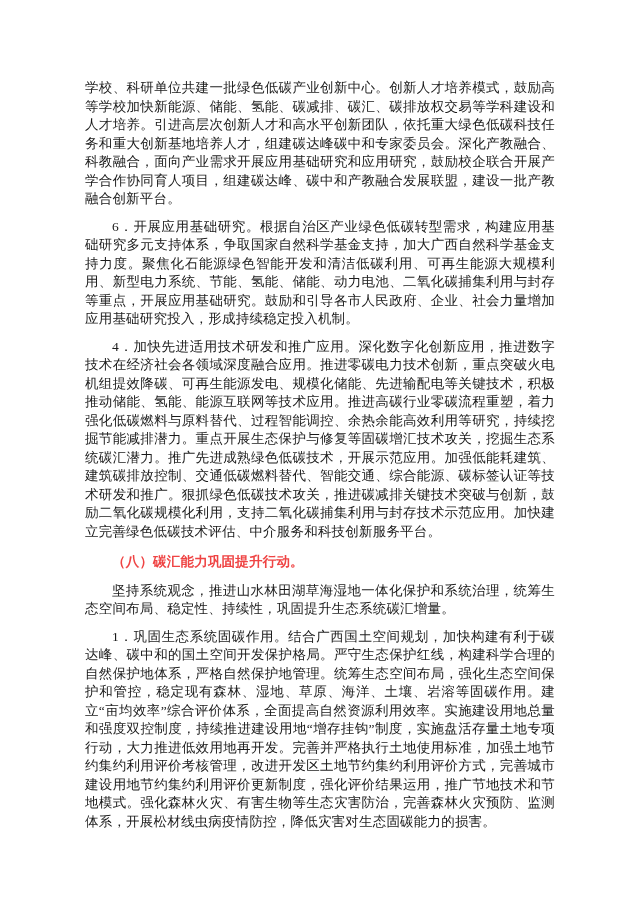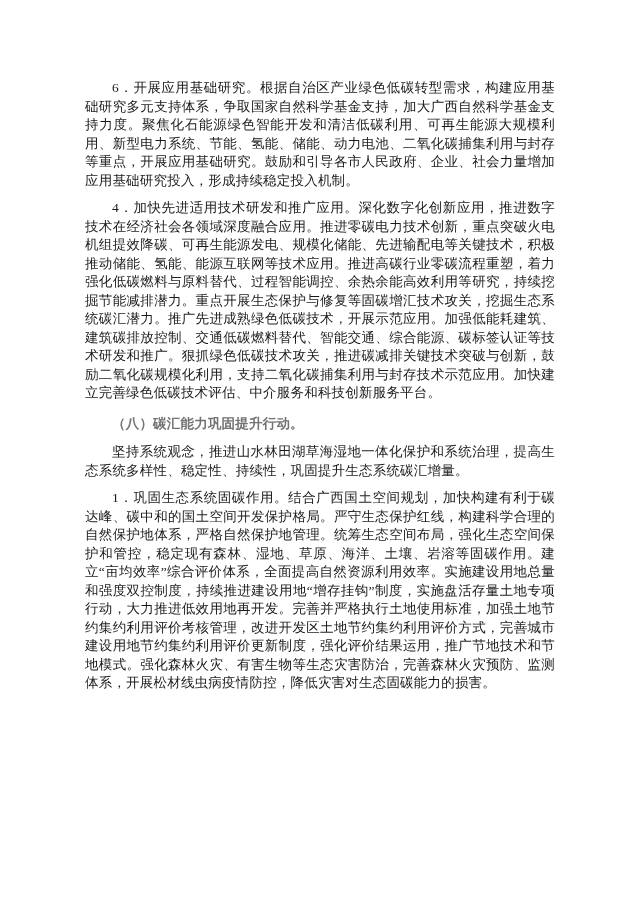--- a/index.html
+++ b/index.html
@@ -28,28 +28,29 @@
     text-align: justify;
     text-justify: inter-ideograph;
     letter-spacing: 0.2px;
     color: #1a1a1a;
   }
   .doc-body p.indent {
     text-indent: 2em;
   }
   .doc-body p.heading {
     font-weight: bold;
-    color: #737373;
+    color: #ef4444;
     margin: 12px 0 10px 0;
   }
 </style>
 </head>
 <body>
 
 <div class="page">
   <div class="doc-body">
+    <p>学校、科研单位共建一批绿色低碳产业创新中心。创新人才培养模式，鼓励高等学校加快新能源、储能、氢能、碳减排、碳汇、碳排放权交易等学科建设和人才培养。引进高层次创新人才和高水平创新团队，依托重大绿色低碳科技任务和重大创新基地培养人才，组建碳达峰碳中和专家委员会。深化产教融合、科教融合，面向产业需求开展应用基础研究和应用研究，鼓励校企联合开展产学合作协同育人项目，组建碳达峰、碳中和产教融合发展联盟，建设一批产教融合创新平台。</p>
     <p class="indent">6．开展应用基础研究。根据自治区产业绿色低碳转型需求，构建应用基础研究多元支持体系，争取国家自然科学基金支持，加大广西自然科学基金支持力度。聚焦化石能源绿色智能开发和清洁低碳利用、可再生能源大规模利用、新型电力系统、节能、氢能、储能、动力电池、二氧化碳捕集利用与封存等重点，开展应用基础研究。鼓励和引导各市人民政府、企业、社会力量增加应用基础研究投入，形成持续稳定投入机制。</p>
     <p class="indent">4．加快先进适用技术研发和推广应用。深化数字化创新应用，推进数字技术在经济社会各领域深度融合应用。推进零碳电力技术创新，重点突破火电机组提效降碳、可再生能源发电、规模化储能、先进输配电等关键技术，积极推动储能、氢能、能源互联网等技术应用。推进高碳行业零碳流程重塑，着力强化低碳燃料与原料替代、过程智能调控、余热余能高效利用等研究，持续挖掘节能减排潜力。重点开展生态保护与修复等固碳增汇技术攻关，挖掘生态系统碳汇潜力。推广先进成熟绿色低碳技术，开展示范应用。加强低能耗建筑、建筑碳排放控制、交通低碳燃料替代、智能交通、综合能源、碳标签认证等技术研发和推广。狠抓绿色低碳技术攻关，推进碳减排关键技术突破与创新，鼓励二氧化碳规模化利用，支持二氧化碳捕集利用与封存技术示范应用。加快建立完善绿色低碳技术评估、中介服务和科技创新服务平台。</p>
     <p class="indent heading">（八）碳汇能力巩固提升行动。</p>
-    <p class="indent">坚持系统观念，推进山水林田湖草海湿地一体化保护和系统治理，提高生态系统多样性、稳定性、持续性，巩固提升生态系统碳汇增量。</p>
+    <p class="indent">坚持系统观念，推进山水林田湖草海湿地一体化保护和系统治理，统筹生态空间布局、稳定性、持续性，巩固提升生态系统碳汇增量。</p>
     <p class="indent">1．巩固生态系统固碳作用。结合广西国土空间规划，加快构建有利于碳达峰、碳中和的国土空间开发保护格局。严守生态保护红线，构建科学合理的自然保护地体系，严格自然保护地管理。统筹生态空间布局，强化生态空间保护和管控，稳定现有森林、湿地、草原、海洋、土壤、岩溶等固碳作用。建立“亩均效率”综合评价体系，全面提高自然资源利用效率。实施建设用地总量和强度双控制度，持续推进建设用地“增存挂钩”制度，实施盘活存量土地专项行动，大力推进低效用地再开发。完善并严格执行土地使用标准，加强土地节约集约利用评价考核管理，改进开发区土地节约集约利用评价方式，完善城市建设用地节约集约利用评价更新制度，强化评价结果运用，推广节地技术和节地模式。强化森林火灾、有害生物等生态灾害防治，完善森林火灾预防、监测体系，开展松材线虫病疫情防控，降低灾害对生态固碳能力的损害。</p>
   </div>
 </div>
 
 </body></html>

